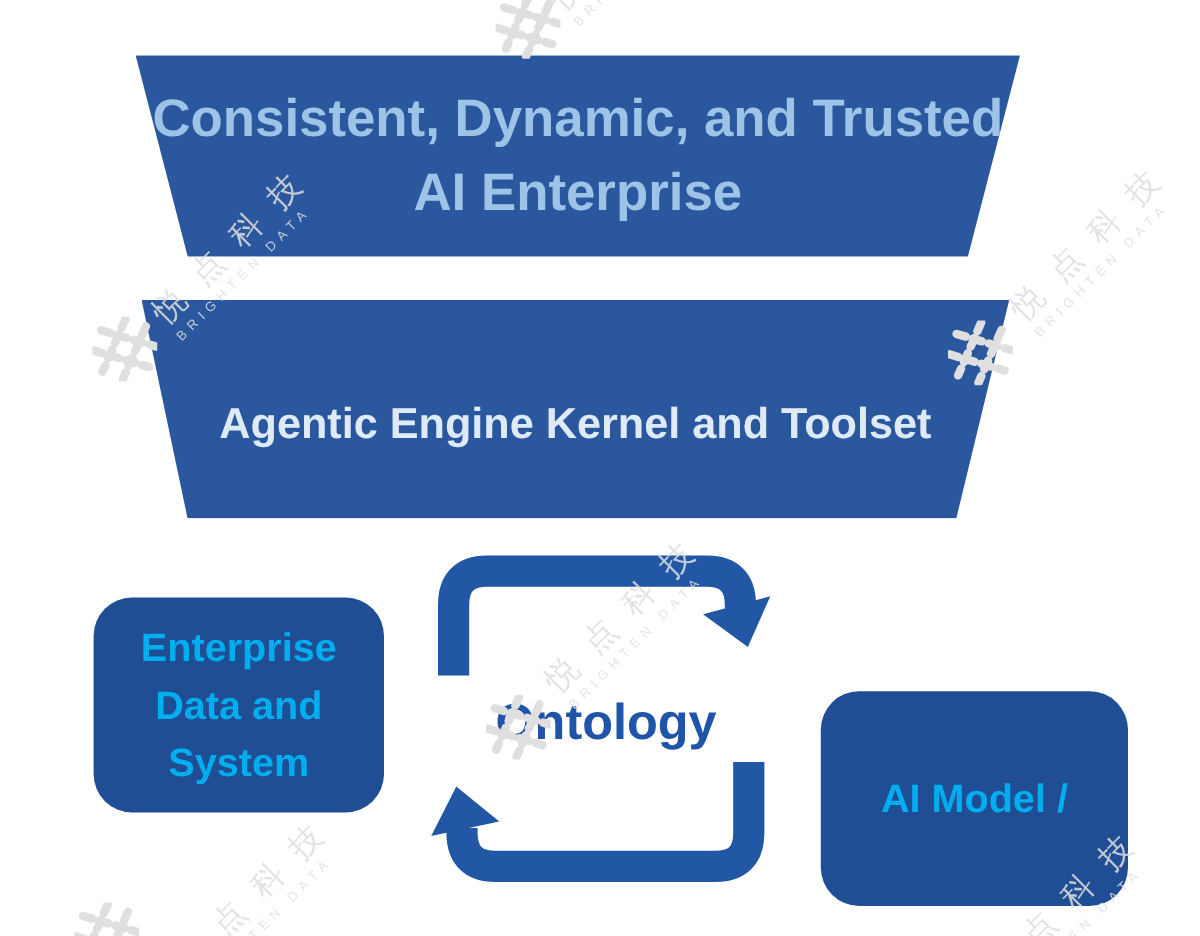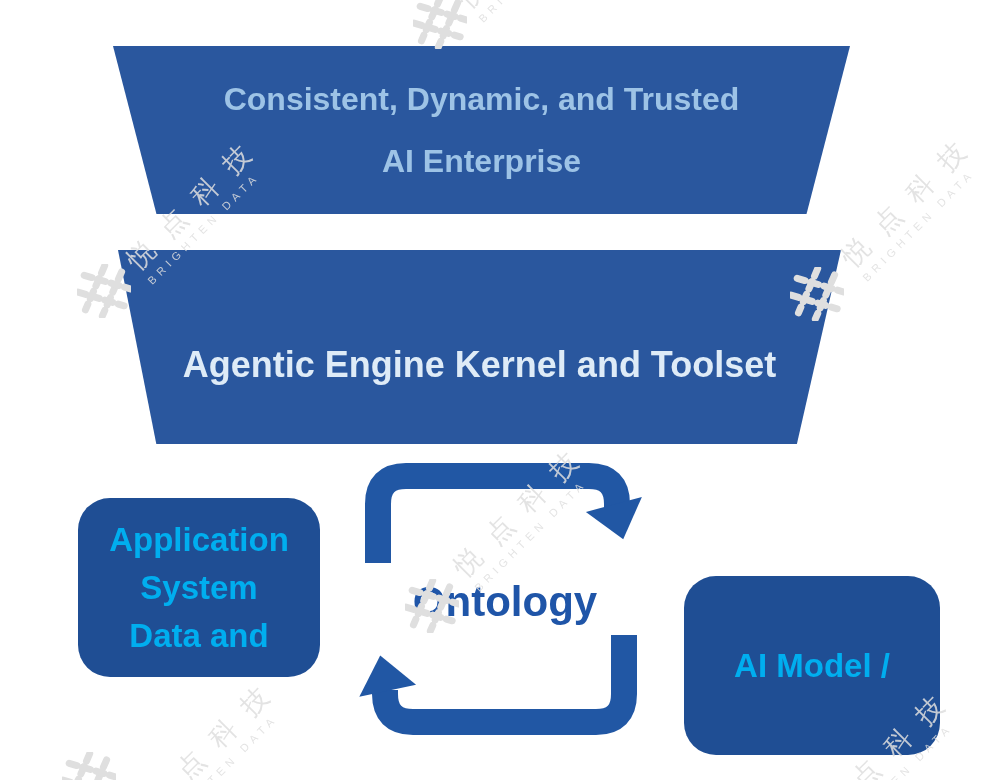--- a/index.html
+++ b/index.html
@@ -11,23 +11,23 @@
   body{
     width:1000px;height:780px;position:relative;overflow:hidden;
     background:#ffffff;font-family:"Liberation Sans",sans-serif;
   }
   .abs{position:absolute;}
   
   .trap{background:var(--trapezoid-fill);display:flex;flex-direction:column;
         align-items:center;justify-content:center;text-align:center;}
   .trap-top{left:113px;top:46px;width:737px;height:168px;
         clip-path:polygon(0 0,100% 0,94.1% 100%,5.9% 100%);}
-  .trap-top .tline{font-size:32px;font-weight:bold;color:var(--top-text);line-height:62px;}
+  .trap-top .tline{font-size:44px;font-weight:bold;color:var(--top-text);line-height:62px;}
   .trap-mid{left:118px;top:250px;width:723px;height:178px;
-        clip-path:polygon(0 0,100% 0,93.9% 100%,5.3% 100%);padding-top:16px;}
+        clip-path:polygon(0 0,100% 0,93.9% 100%,5.3% 100%);padding-top:4px;}
   .trap-mid .tline{font-size:36px;font-weight:bold;color:var(--middle-text);margin-top:20px;}
   
   .bluebox{background:var(--box-fill);border-radius:32px;display:flex;flex-direction:column;
         align-items:center;justify-content:center;text-align:center;}
   .box-left{left:78px;top:498px;width:242px;height:179px;}
   .box-right{left:684px;top:528px;width:256px;height:179px;margin-top:48px;}
   .bluebox .bline{font-size:33px;font-weight:bold;color:var(--cyan-text);line-height:48px;}
   
   .cycle{left:355px;top:458px;width:300px;height:285px;}
   .cycle path{stroke:var(--arrow);stroke-width:26;fill:none;}
@@ -48,23 +48,23 @@
 <div class="abs trap trap-top">
   <div class="tline">Consistent, Dynamic, and Trusted</div>
   <div class="tline">AI Enterprise</div>
 </div>
 
 <div class="abs trap trap-mid">
   <div class="tline">Agentic Engine Kernel and Toolset</div>
 </div>
 
 <div class="abs bluebox box-left">
-  <div class="bline">Application</div>
+  <div class="bline">Enterprise</div>
+  <div class="bline">Data and</div>
   <div class="bline">System</div>
-  <div class="bline">Data and</div>
 </div>
 
 <div class="abs bluebox box-right">
   <div class="bline">AI Model /</div>
 </div>
 
 <svg class="abs cycle" viewBox="0 0 300 285">
 
   <path d="M 23 105 L 23 46 Q 23 18 51 18 L 234 18 Q 262 18 262 46 L 262 50"></path>
   <polygon points="233,46 291,46 262,82" transform="rotate(-15 262 58)"></polygon>

